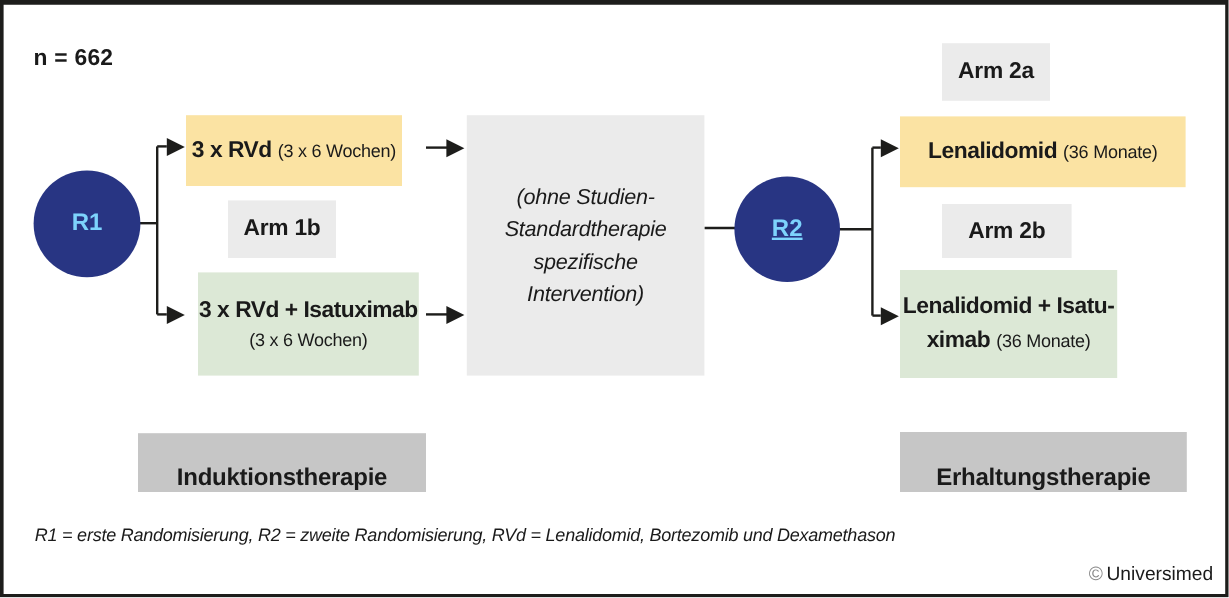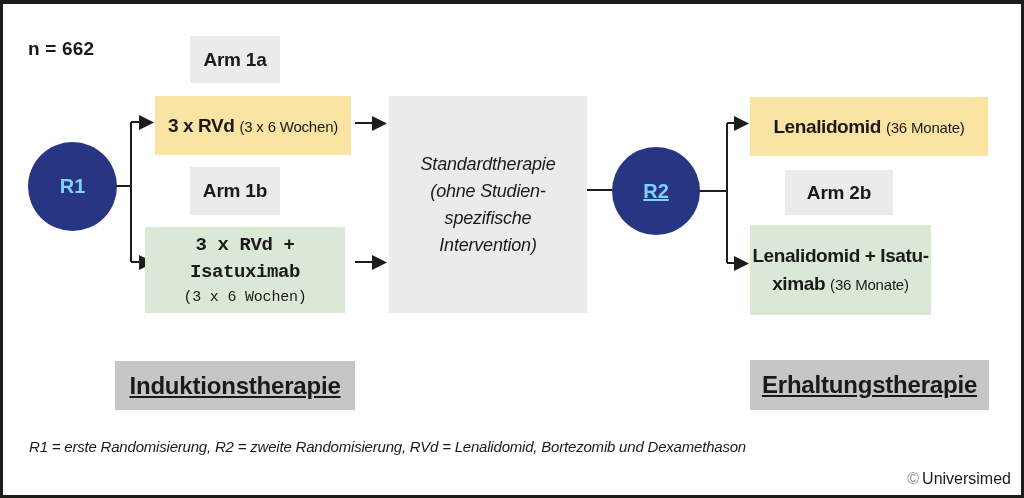--- a/index.html
+++ b/index.html
@@ -27,29 +27,29 @@
   .arm-2a{left:785px;top:36px;width:90px;height:48px;}
   .arm-2b{left:785px;top:170px;width:108px;height:45px;}
   .therapy-box{display:flex;flex-direction:column;align-items:center;justify-content:center;
     text-align:center;line-height:1.45;}
   .therapy-box .main{font-weight:bold;font-size:19px;letter-spacing:-.4px;}
   .therapy-box .detail{font-size:15px;letter-spacing:-.2px;}
   .therapy-box .row{display:flex;align-items:baseline;justify-content:center;}
   .row .detail{margin-left:5px;}
   .yellow{background:var(--yellow);}
   .green{background:var(--green);}
-  .tb-1a{left:155px;top:96px;width:196px;height:59px;text-align:right;}
-  .tb-1b{left:145px;top:227px;width:200px;height:86px;font-family:Liberation Mono, monospace;}
+  .tb-1a{left:155px;top:96px;width:180px;height:59px;text-align:right;}
+  .tb-1b{left:165px;top:227px;width:184px;height:86px;}
   .tb-2a{left:750px;top:97px;width:238px;height:59px;}
   .tb-2b{left:750px;top:225px;width:181px;height:90px;}
   .std-box{left:389px;top:96px;width:198px;height:217px;background:var(--box_gray);
     display:flex;flex-direction:column;align-items:center;justify-content:center;
     font-style:italic;font-size:18px;line-height:1.5;text-align:center;letter-spacing:-.2px;}
-  .phase-box{background:var(--phase_gray);display:flex;align-items:center;justify-content:center;
-    font-weight:bold;font-size:24px;letter-spacing:-.2px;text-decoration:underline;}
+  .phase-box{background:var(--phase_gray);display:flex;align-items:flex-end;justify-content:center;
+    font-weight:bold;font-size:20px;letter-spacing:-.2px;}
   .phase-induction{left:115px;top:361px;width:240px;height:49px;}
   .phase-maintenance{left:750px;top:360px;width:239px;height:50px;}
   .footnote{left:29px;top:438px;font-style:italic;font-size:15px;letter-spacing:-.2px;white-space:nowrap;}
   .copyright{right:13px;top:470px;font-size:16px;}
   .copyright .sym{color:#8a8a8a;margin-right:3px;}
 </style>
 </head>
 <body>
 
 <div class="page">
@@ -74,49 +74,49 @@
     <path d="M727,263 H734"></path>
     <polygon points="734,256 749,263.5 734,271"></polygon>
   </svg>
 
   <div class="abs pop-label">n = 662</div>
 
   <div class="abs rand-circle r1">
     <span>R1</span>
   </div>
 
-  <div class="abs arm-box arm-1a">
-    <span>Arm 1a</span>
-  </div>
   <div class="abs therapy-box yellow tb-1a">
     <div class="row">
       <span class="main">3 x RVd</span>
       <span class="detail">(3 x 6 Wochen)</span>
     </div>
   </div>
 
   <div class="abs arm-box arm-1b">
     <span>Arm 1b</span>
   </div>
   <div class="abs therapy-box green tb-1b">
     <span class="main">3 x RVd + Isatuximab</span>
     <span class="detail">(3 x 6 Wochen)</span>
   </div>
 
   <div class="abs std-box">
+    <div>(ohne Studien-</div>
     <div>Standardtherapie</div>
-    <div>(ohne Studien-</div>
     <div>spezifische</div>
     <div>Intervention)</div>
   </div>
 
   <div class="abs rand-circle r2">
     <span>R2</span>
   </div>
 
+  <div class="abs arm-box arm-2a">
+    <span>Arm 2a</span>
+  </div>
   <div class="abs therapy-box yellow tb-2a">
     <div class="row">
       <span class="main">Lenalidomid</span>
       <span class="detail">(36 Monate)</span>
     </div>
   </div>
 
   <div class="abs arm-box arm-2b">
     <span>Arm 2b</span>
   </div>

